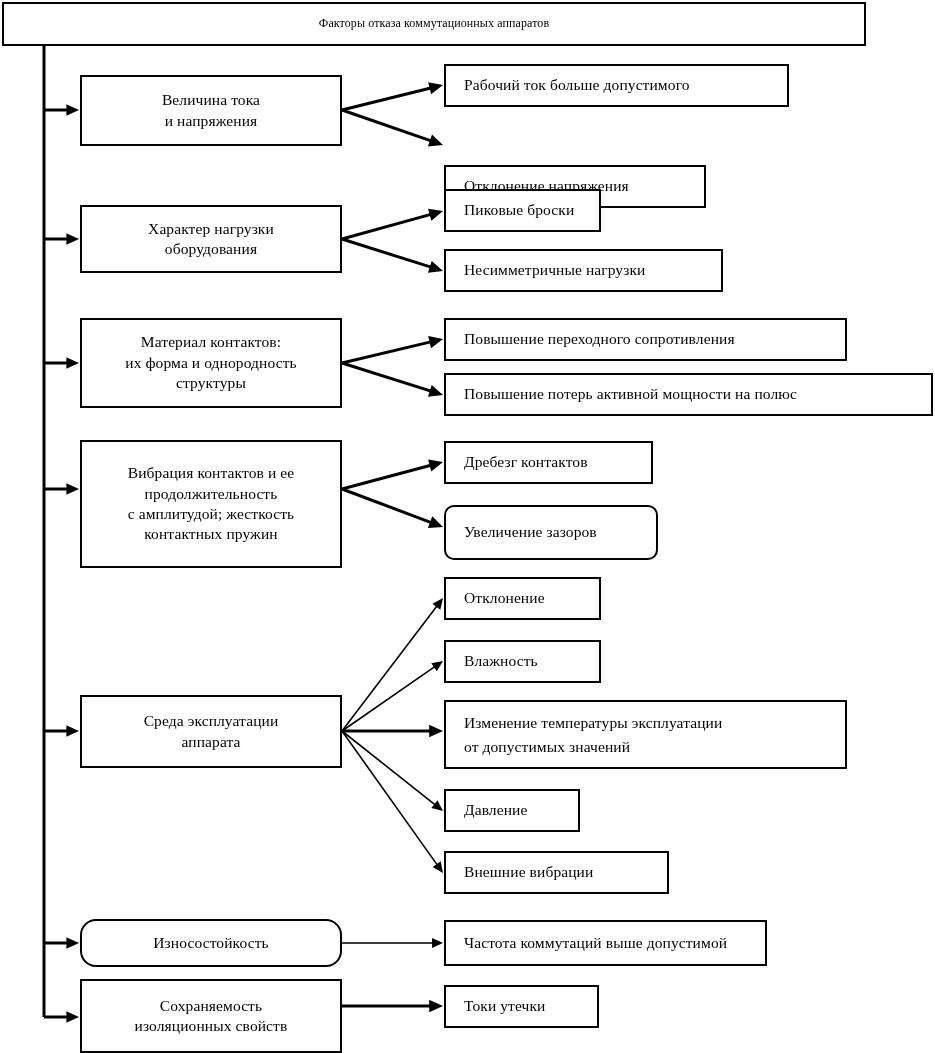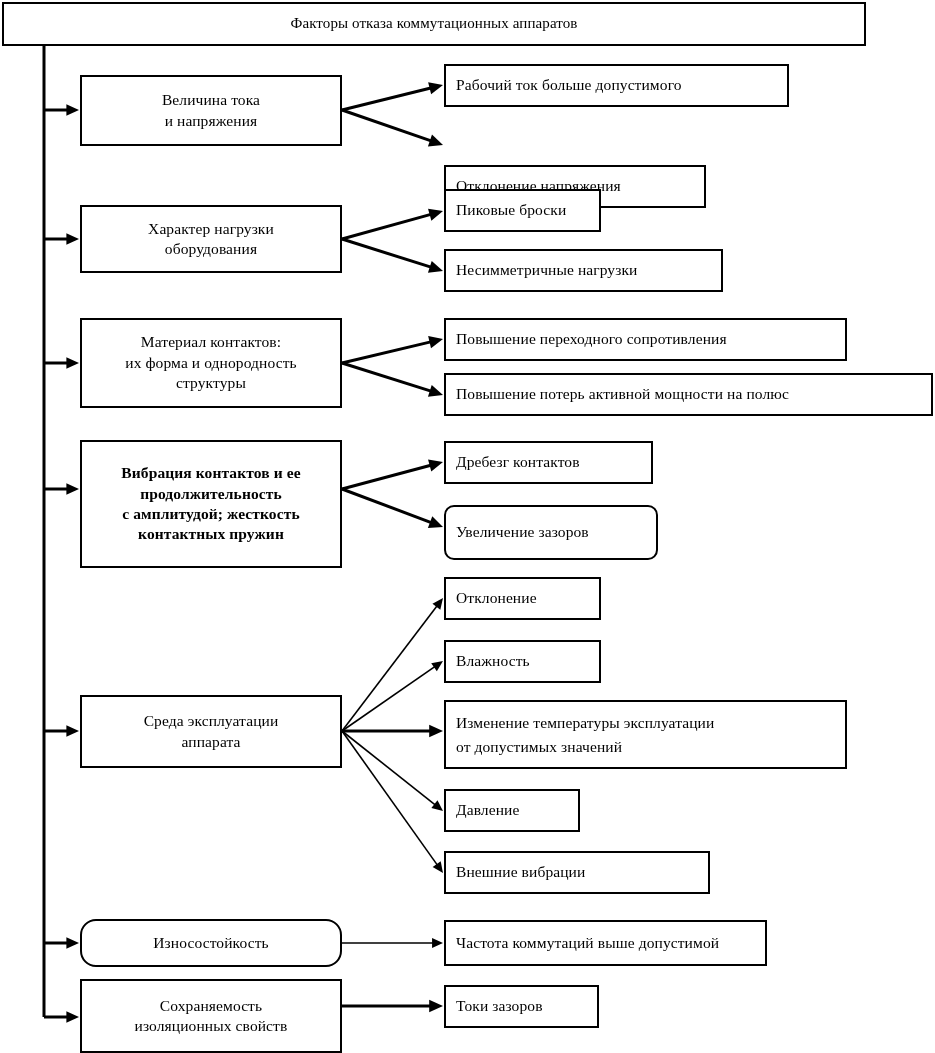--- a/index.html
+++ b/index.html
@@ -32,33 +32,33 @@
     background: #ffffff;
     display: flex;
     align-items: center;
     justify-content: center;
     text-align: center;
     color: #000000;
     line-height: 1.32;
     z-index: 2;
   }
   .node-title {
-    font-size: 15px;
+    font-size: 12px;
     letter-spacing: 0.1px;
     justify-content: center;
   }
   .node-cat {
     font-size: 15.5px;
     letter-spacing: 0.1px;
   }
   .node-leaf {
     font-size: 15.5px;
     justify-content: flex-start;
     text-align: left;
-    padding-left: 10px;
+    padding-left: 18px;
     padding-right: 8px;
     letter-spacing: 0.1px;
   }
   .node-leaf.two-line {
     line-height: 1.5;
   }
   .node-inner {
     width: 100%;
     white-space: pre-line;
   }
@@ -141,21 +141,21 @@
       <span class="node-inner">Материал контактов:
 их форма и однородность
 структуры</span>
     </div>
     <div class="node node-leaf" style="left: 444px; top: 318px; width: 403px; height: 43px;">
       <span class="node-inner">Повышение переходного сопротивления</span>
     </div>
     <div class="node node-leaf" style="left: 444px; top: 373px; width: 489px; height: 43px;">
       <span class="node-inner">Повышение потерь активной мощности на полюс</span>
     </div>
-    <div class="node node-cat" style="left: 80px; top: 440px; width: 262px; height: 128px; font-weight: bold;">
+    <div class="node node-cat" style="left: 80px; top: 440px; width: 262px; height: 128px;">
       <span class="node-inner">Вибрация контактов и ее
 продолжительность
 с амплитудой; жесткость
 контактных пружин</span>
     </div>
     <div class="node node-leaf" style="left: 444px; top: 441px; width: 209px; height: 43px;">
       <span class="node-inner">Дребезг контактов</span>
     </div>
     <div class="node node-leaf" style="left: 444px; top: 505px; width: 214px; height: 55px; border-radius: 10px;">
       <span class="node-inner">Увеличение зазоров</span>
@@ -170,29 +170,29 @@
     <div class="node node-leaf" style="left: 444px; top: 640px; width: 157px; height: 43px;">
       <span class="node-inner">Влажность</span>
     </div>
     <div class="node node-leaf two-line" style="left: 444px; top: 700px; width: 403px; height: 69px;">
       <span class="node-inner">Изменение температуры эксплуатации
 от допустимых значений</span>
     </div>
     <div class="node node-leaf" style="left: 444px; top: 789px; width: 136px; height: 43px;">
       <span class="node-inner">Давление</span>
     </div>
-    <div class="node node-leaf" style="left: 444px; top: 851px; width: 266px; height: 43px;">
+    <div class="node node-leaf" style="left: 444px; top: 851px; width: 225px; height: 43px;">
       <span class="node-inner">Внешние вибрации</span>
     </div>
     <div class="node node-cat" style="left: 80px; top: 919px; width: 262px; height: 48px; border-radius: 16px;">
       <span class="node-inner">Износостойкость</span>
     </div>
     <div class="node node-leaf" style="left: 444px; top: 920px; width: 323px; height: 46px; align-items: center;">
       <span class="node-inner">Частота коммутаций выше допустимой</span>
     </div>
     <div class="node node-cat" style="left: 80px; top: 979px; width: 262px; height: 74px;">
       <span class="node-inner">Сохраняемость
 изоляционных свойств</span>
     </div>
     <div class="node node-leaf" style="left: 444px; top: 985px; width: 155px; height: 43px;">
-      <span class="node-inner">Токи зазоров</span>
+      <span class="node-inner">Токи утечки</span>
     </div>
   </div>
 
 </body></html>

